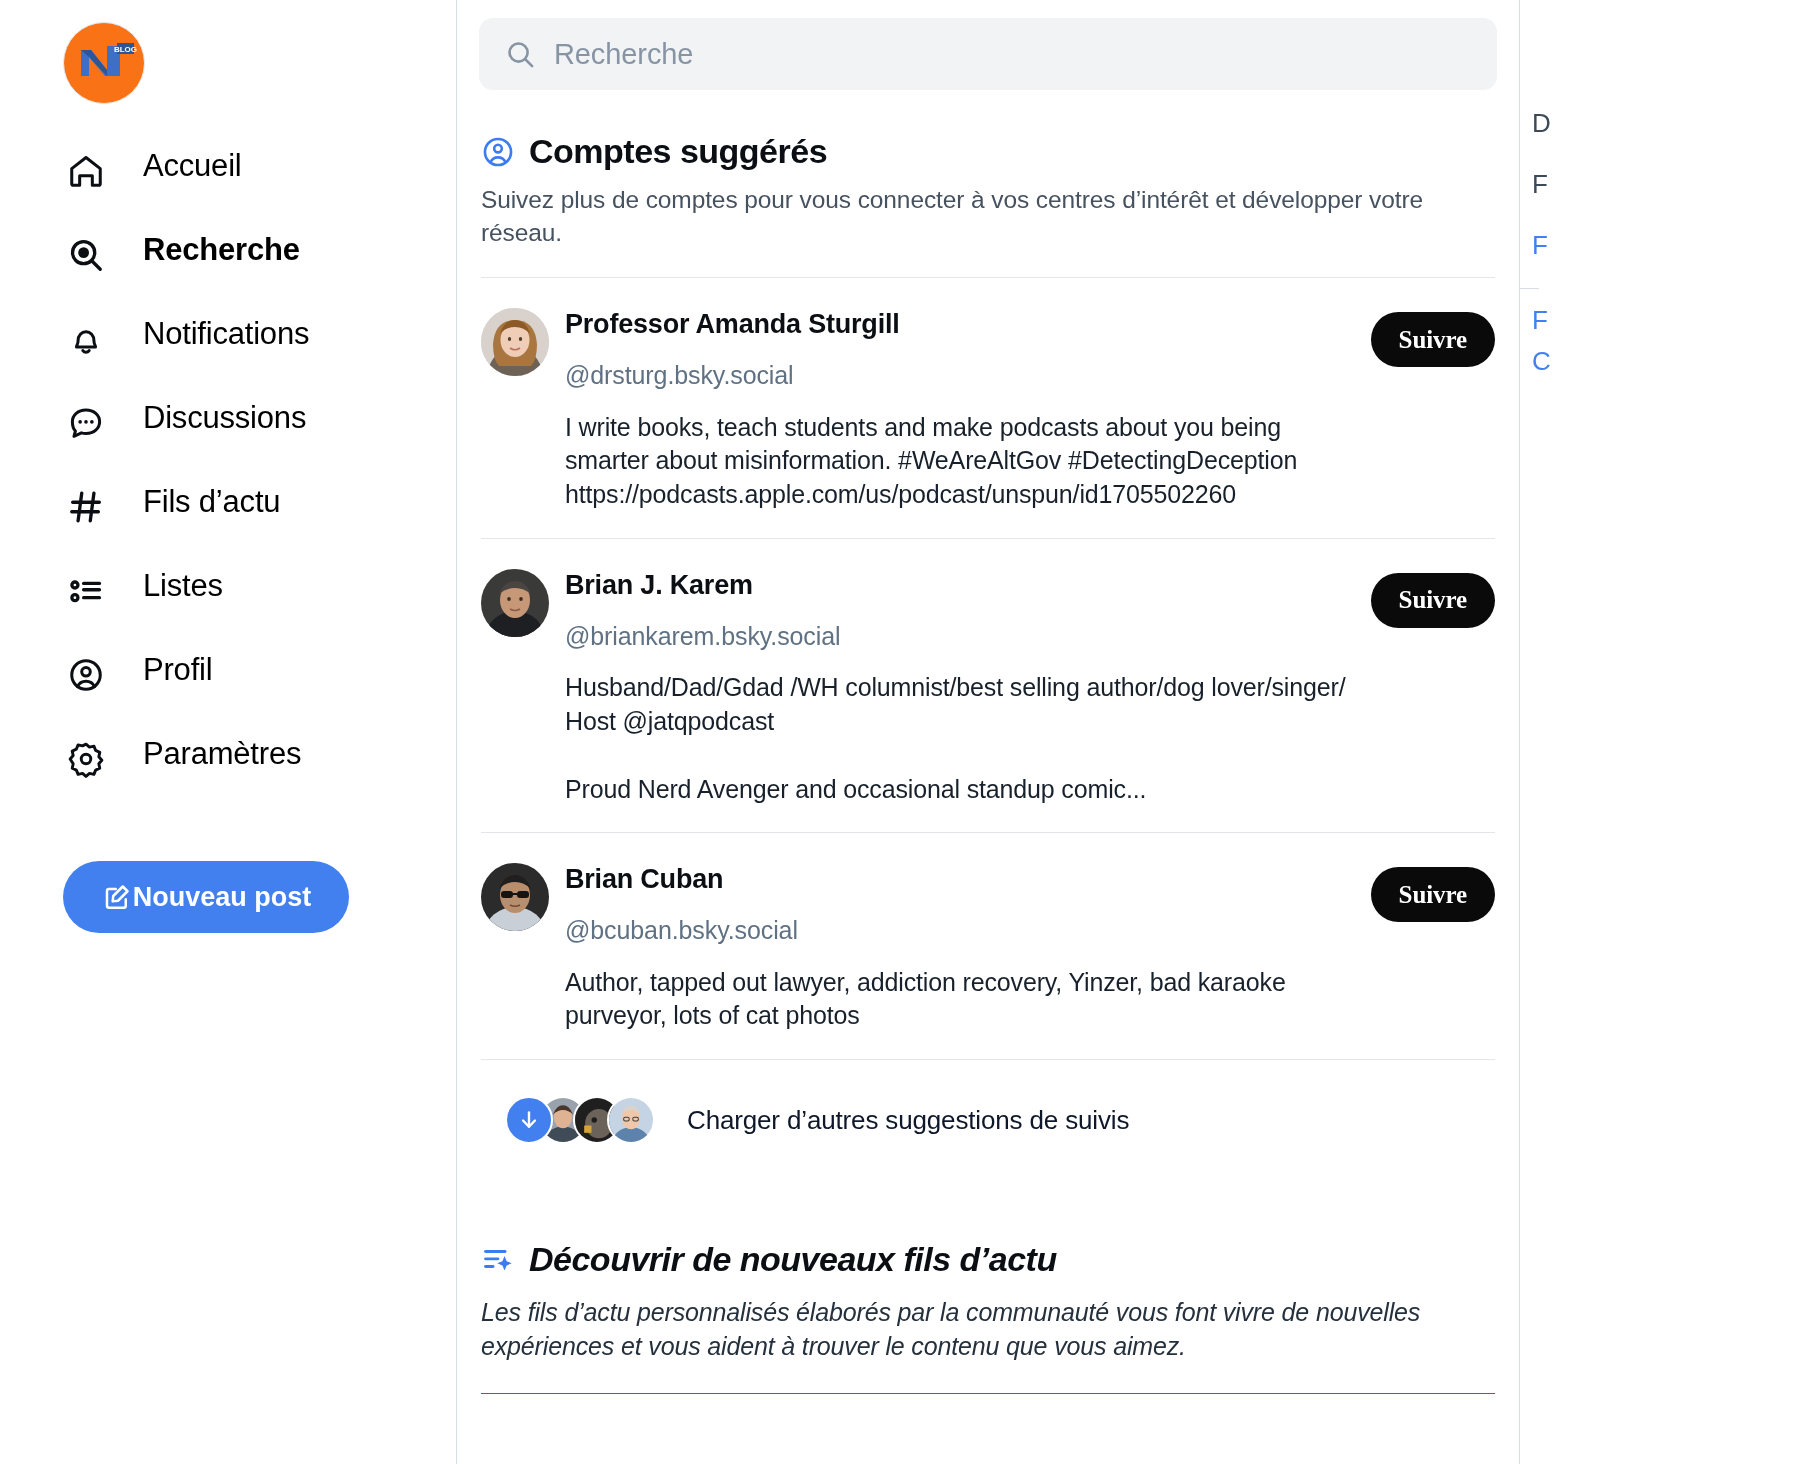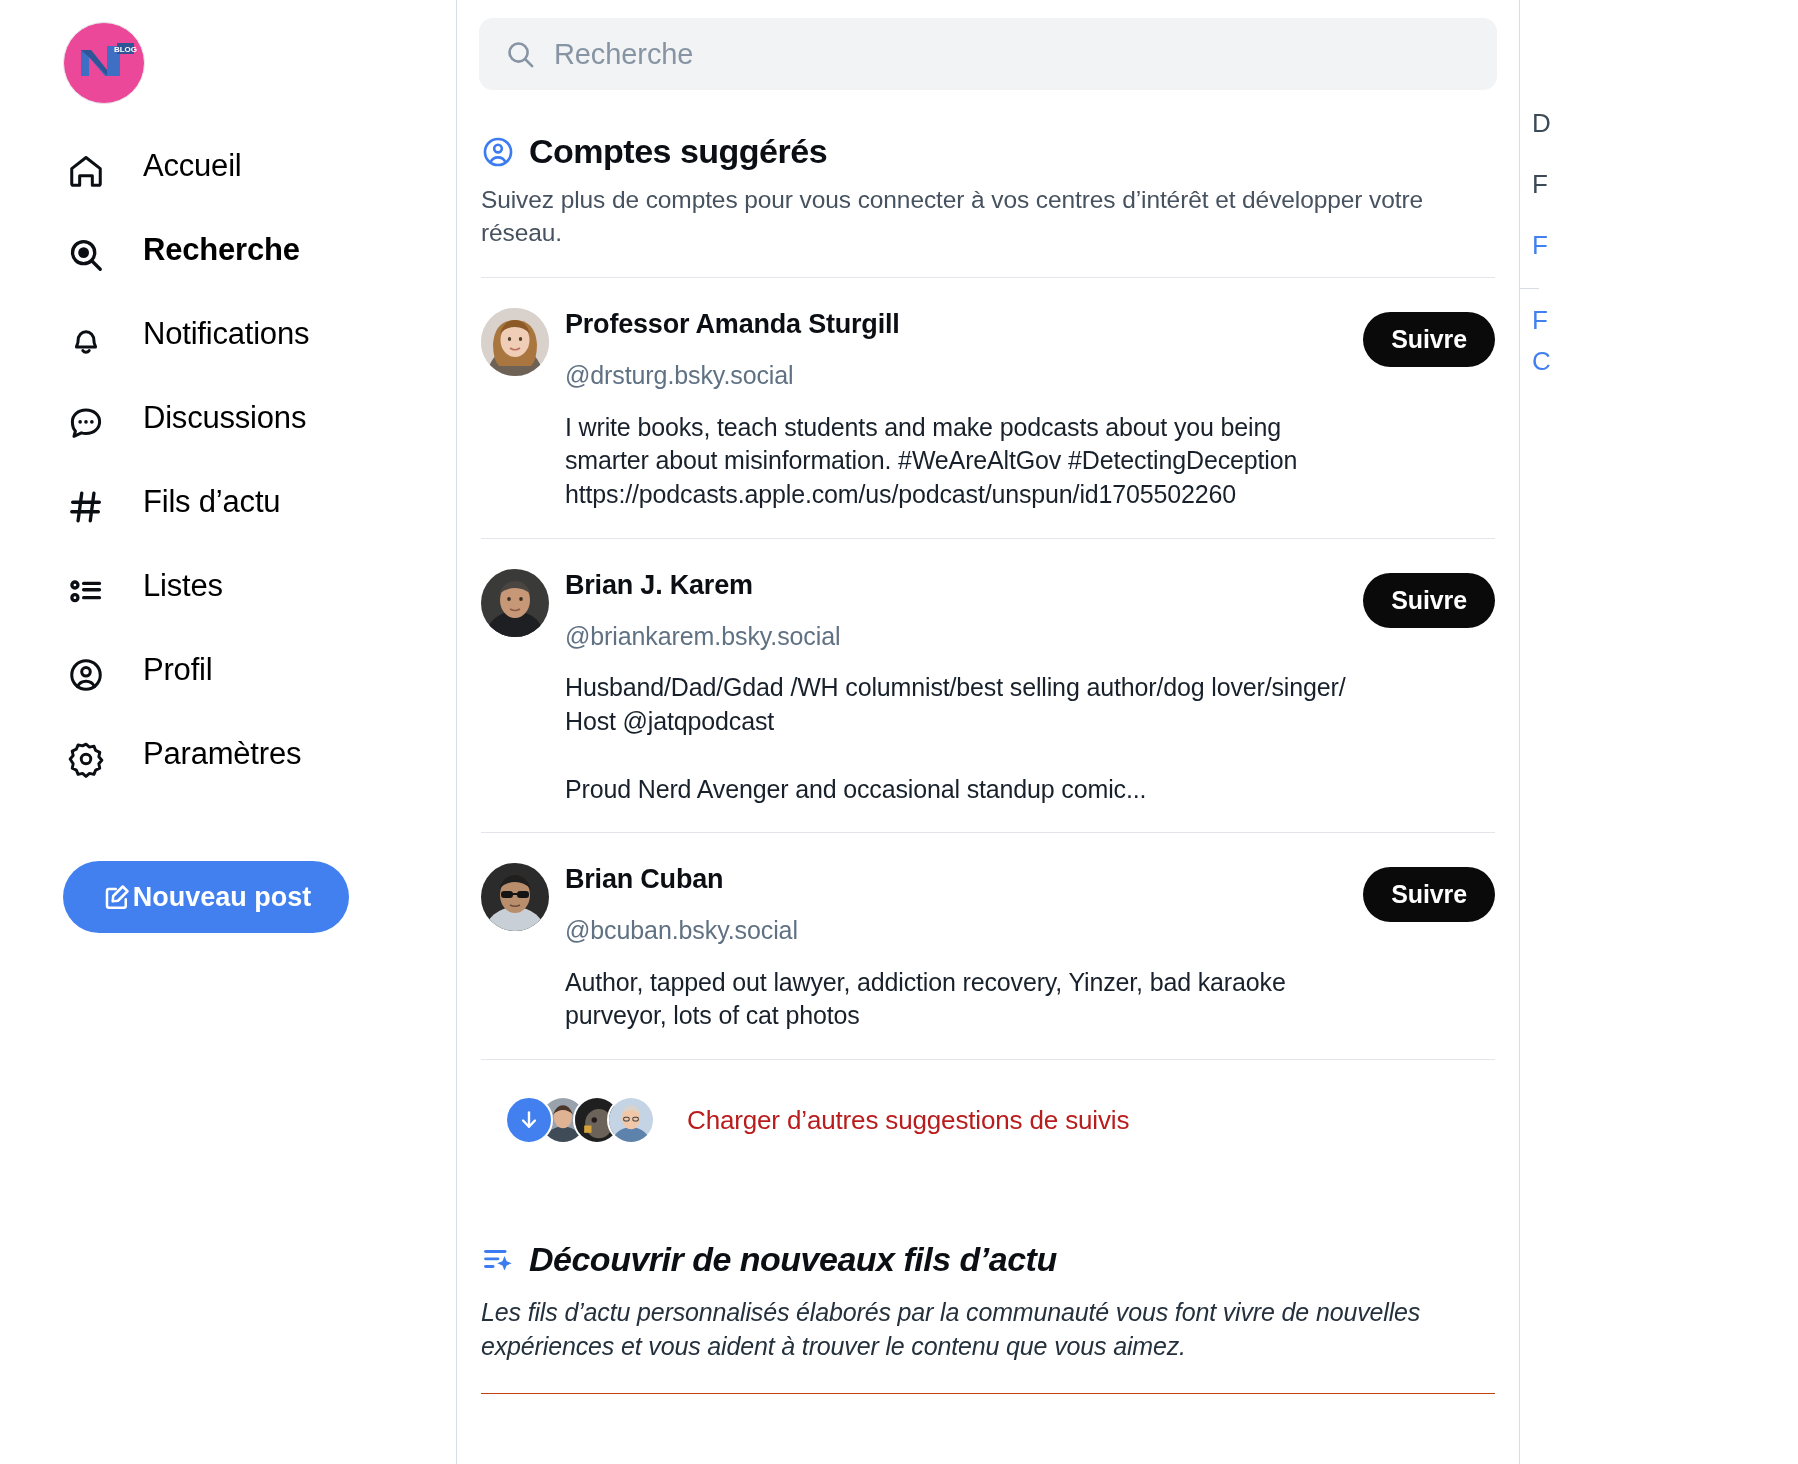--- a/index.html
+++ b/index.html
@@ -30,21 +30,21 @@
     background: #fff;
     border-right: 1px solid #d8dde3;
     position: relative;
   }
 
   .brand-logo {
     width: 82px;
     height: 82px;
     border-radius: 50%;
     border: 1px solid #e6e9ec;
-    background: #ec4899;
+    background: #f97316;
     display: flex;
     align-items: center;
     justify-content: center;
     overflow: hidden;
     margin-left: 1px;
   }
 
   .nav { margin-top: 46px; }
 
   .nav-item {
@@ -200,21 +200,21 @@
     align-self: flex-start;
     margin-top: 4px;
     background: #0a0a0a;
     color: #fff;
     border: none;
     border-radius: 30px;
     height: 55px;
     padding: 0 28px;
     font-size: 25px;
     font-weight: 700;
-    font-family: Liberation Sans, sans-serif;
+    font-family: Liberation Serif, serif;
     cursor: pointer;
     letter-spacing: -0.1px;
   }
 
   
   .load-more {
     display: flex;
     align-items: center;
     padding: 36px 0 40px 0;
     cursor: pointer;
@@ -229,21 +229,21 @@
   }
   .avatar-stack > *:first-child { margin-left: 0; }
   .stack-arrow {
     background: #4280f0;
     display: flex; align-items: center; justify-content: center;
     z-index: 5;
   }
   .load-more-label {
     margin-left: 32px;
     font-size: 26px;
-    color: #b91c1c;
+    color: #0f172a;
     letter-spacing: -0.15px;
   }
 
   .feeds-section {
     padding-top: 56px;
     padding-bottom: 30px;
     border-bottom: 1px solid #c2410c;
     font-style: italic;
   }
   .feeds-desc {

